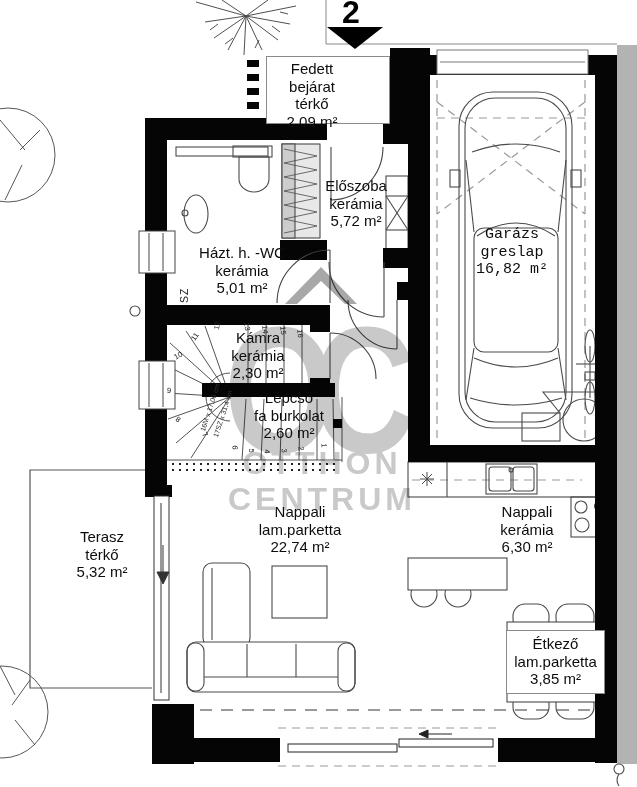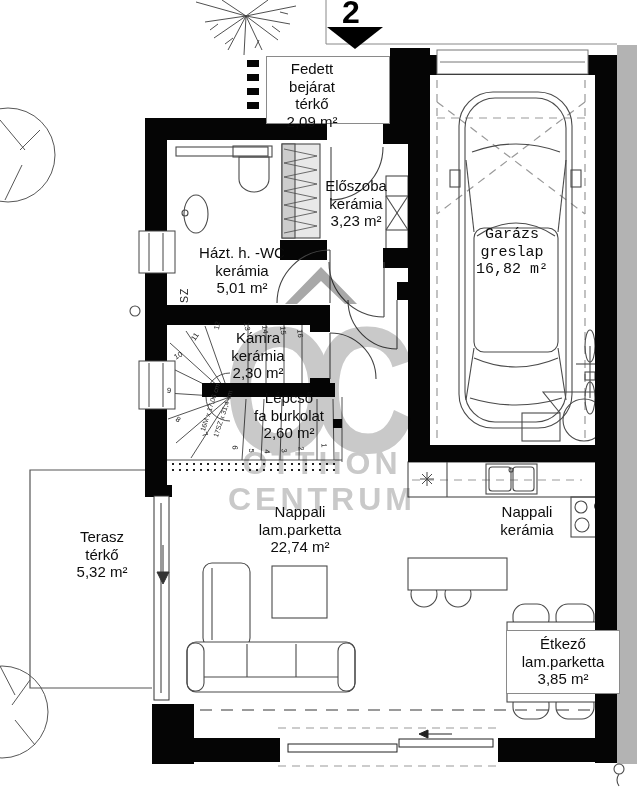--- a/index.html
+++ b/index.html
@@ -297,21 +297,21 @@
     <div class="sheet-arrow"></div>
 
     <div class="rl boxed" style="left:266px;top:56px;width:124px;height:68px;padding:3px 36px 0 4px;">
       <span>Fedett bejárat</span>
       <span>térkő</span>
       <span>2,09 m²</span>
     </div>
     <div class="rl" style="left:300px;top:177px;width:112px;">
       <span>Előszoba</span>
       <span>kerámia</span>
-      <span>3,23 m²</span>
+      <span>5,72 m²</span>
     </div>
     <div class="rl" style="left:452px;top:226px;width:120px;font-family:Liberation Mono, monospace;">
       <span>Garázs</span>
       <span>greslap</span>
       <span>16,82 m²</span>
     </div>
     <div class="rl" style="left:180px;top:244px;width:124px;">
       <span>Házt. h. -WC</span>
       <span>kerámia</span>
       <span>5,01 m²</span>
@@ -332,22 +332,23 @@
       <span>5,32 m²</span>
     </div>
     <div class="rl" style="left:240px;top:503px;width:120px;">
       <span>Nappali</span>
       <span>lam.parketta</span>
       <span>22,74 m²</span>
     </div>
     <div class="rl" style="left:467px;top:503px;width:120px;">
       <span>Nappali</span>
       <span>kerámia</span>
-    </div>
-    <div class="rl boxed" style="left:506px;top:630px;width:114px;height:64px;padding-top:4px;">
+      <span>6,30 m²</span>
+    </div>
+    <div class="rl boxed" style="left:506px;top:630px;width:99px;height:64px;padding-top:4px;">
       <span>Étkező</span>
       <span>lam.parketta</span>
       <span>3,85 m²</span>
     </div>
 
     <span class="sn" style="left:322px;top:441px;transform:rotate(88deg)">1</span>
     <span class="sn" style="left:299px;top:444px;transform:rotate(85deg)">2</span>
     <span class="sn" style="left:282px;top:446px;transform:rotate(85deg)">3</span>
     <span class="sn" style="left:265px;top:447px;transform:rotate(87deg)">4</span>
     <span class="sn" style="left:249px;top:446px;transform:rotate(90deg)">5</span>

